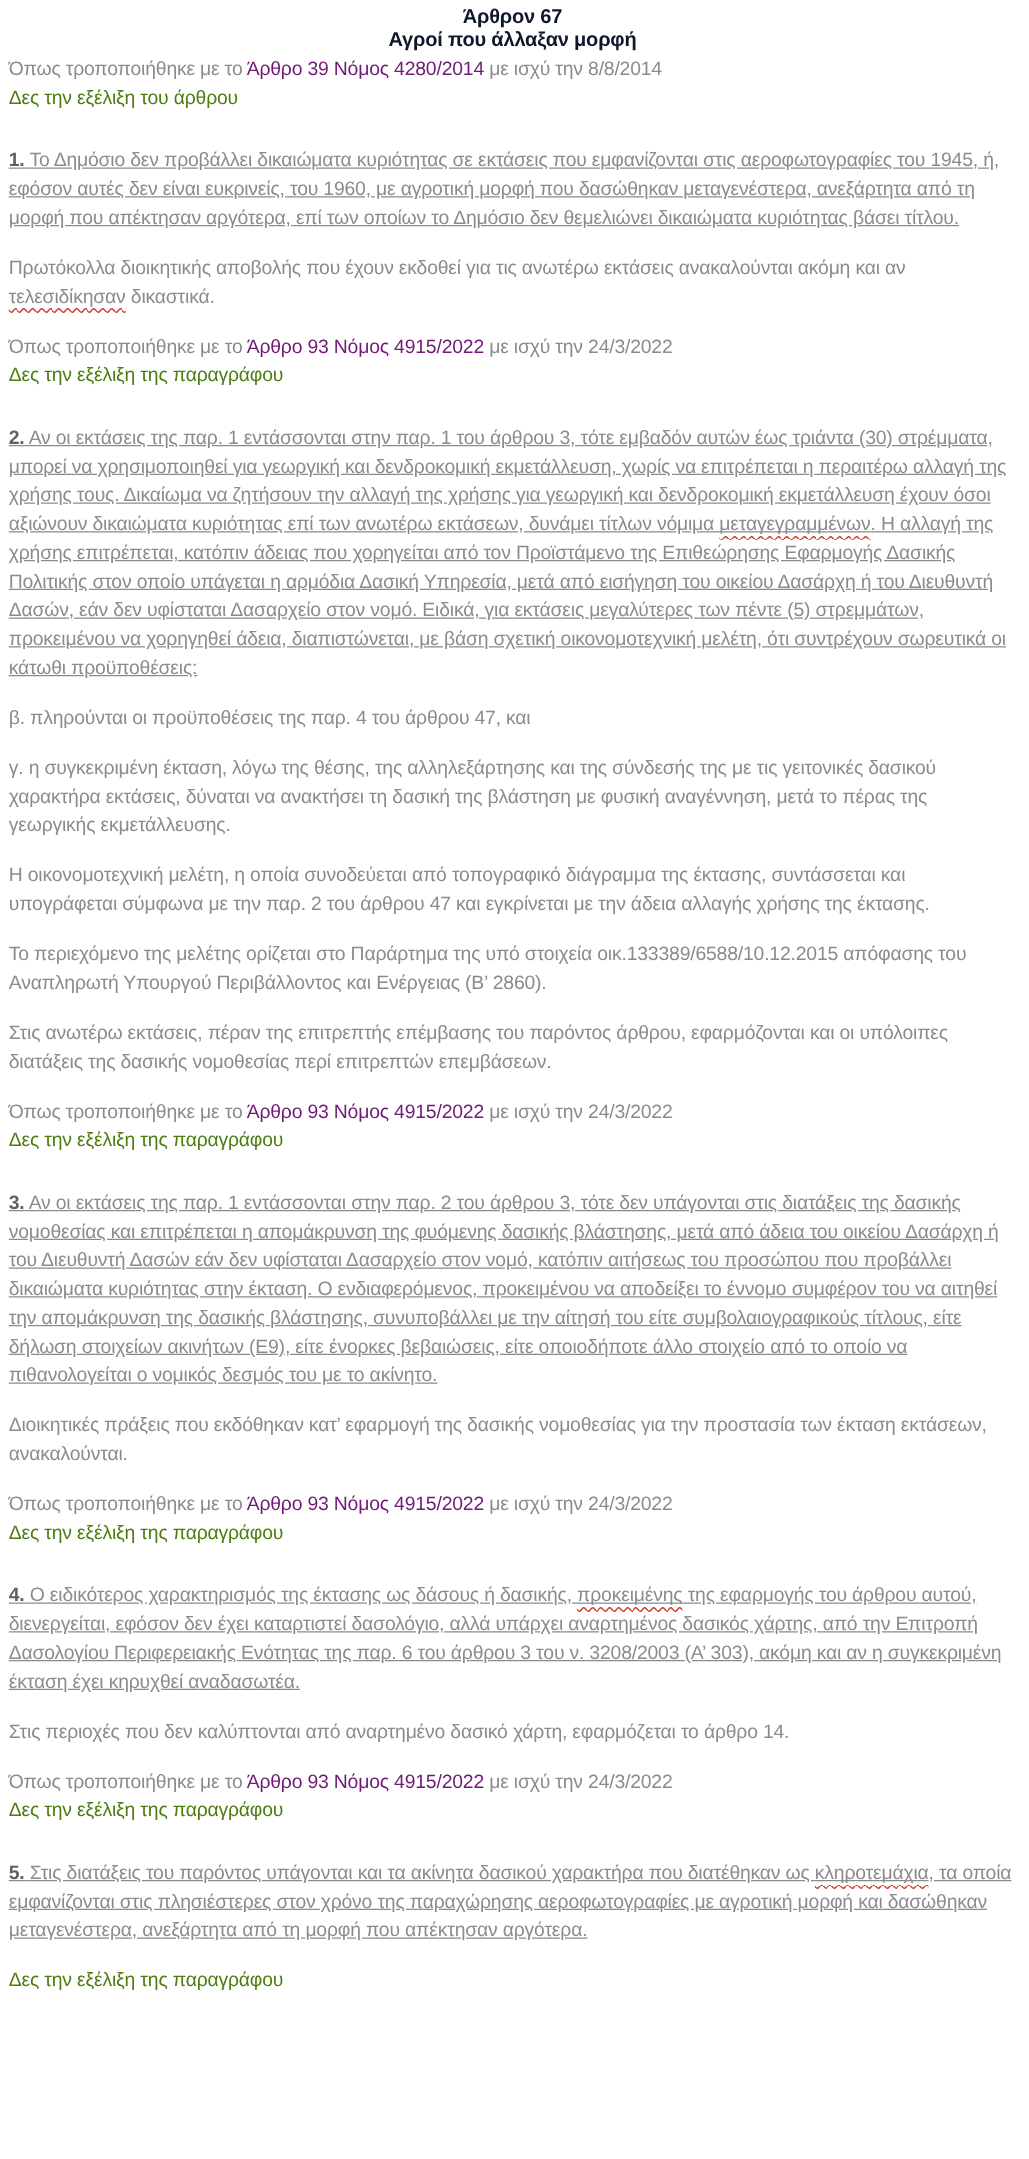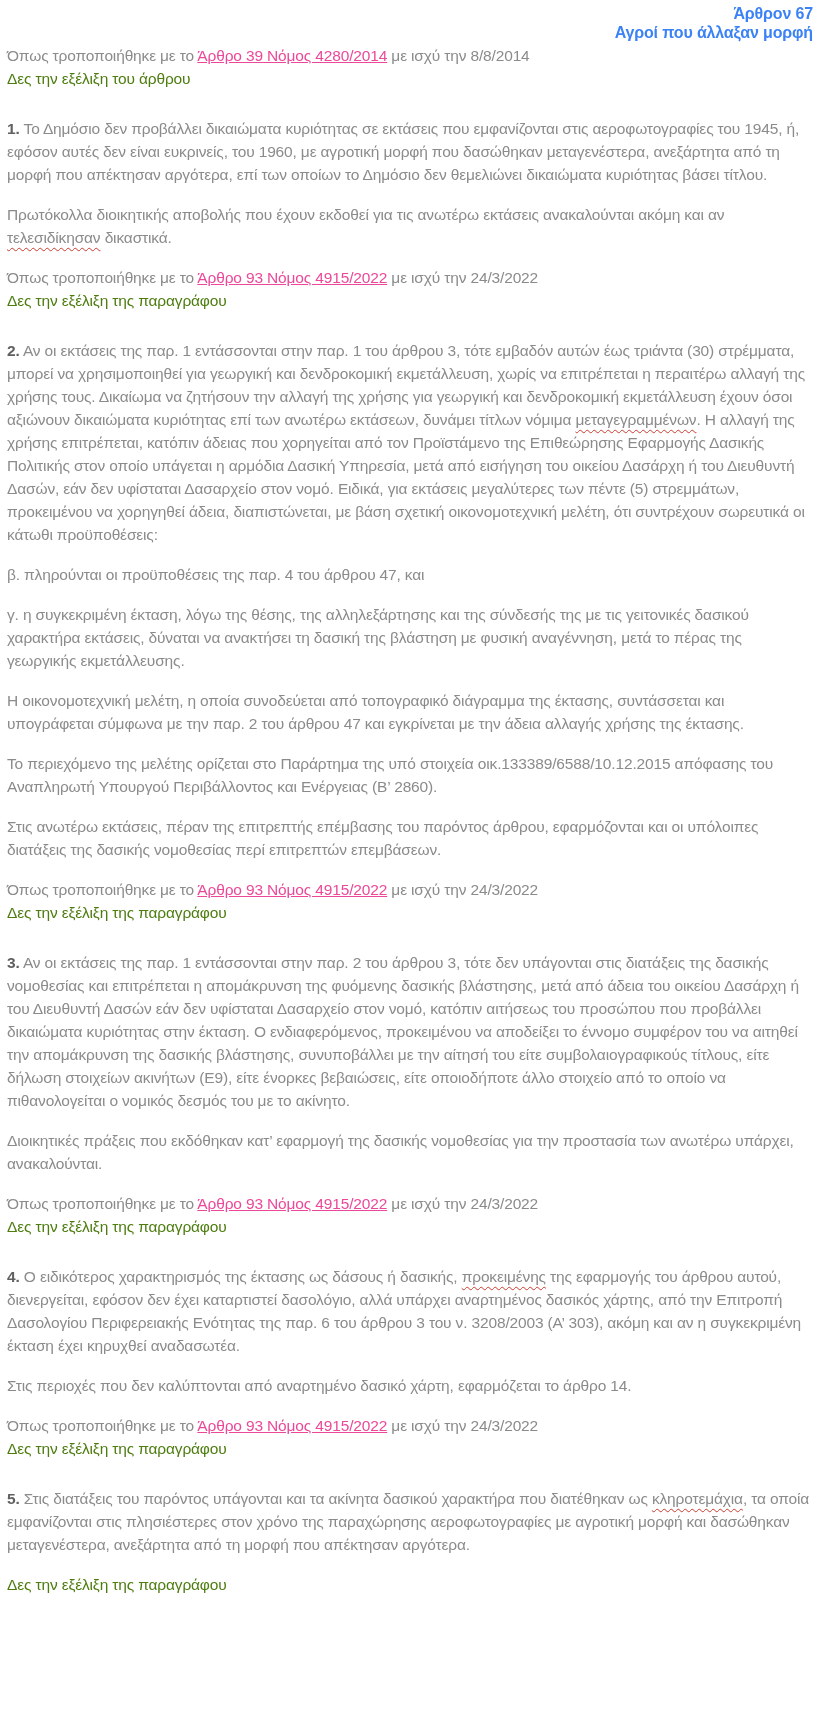--- a/index.html
+++ b/index.html
@@ -8,34 +8,33 @@
     box-sizing: border-box;
     width: 823px;
     padding: 4px 10px 8px 7px;
     color: #8b8b8b;
     font-size: 15.5px;
     line-height: 23px;
     letter-spacing: -0.15px;
   }
   .heading {
     margin: 0;
-    text-align: right;
+    text-align: center;
     font-weight: bold;
     font-size: 16px;
     line-height: 19px;
-    color: #3b82f6;
+    color: #0f172a;
   }
   .para { margin: 17px 0; }
-  .para.numbered { margin-top: 27px; }
+  .para.numbered { margin-top: 27px; text-decoration: underline; }
   .pnum { color: #606060; font-weight: bold; }
   .amend-block { margin: 17px 0; }
   .amend-block.first { margin: 2px 0 17px 0; }
   a.doc-link {
-    color: #ec4899;
-    text-decoration: underline;
+    color: #701a75;
     cursor: pointer;
   }
   a.evo-link {
     color: #4d7c0f;
     text-decoration: none;
     cursor: pointer;
   }
   .misspell {
     text-decoration: underline wavy #cc3b2e 1px;
     text-decoration-skip-ink: none;
@@ -82,21 +81,21 @@
   <div class="amend-block">
     <div><span>Όπως τροποποιήθηκε με το </span><a class="doc-link">Άρθρο 93 Νόμος 4915/2022</a><span> με ισχύ την 24/3/2022</span></div>
     <div><a class="evo-link">Δες την εξέλιξη της παραγράφου</a></div>
   </div>
 
   <p class="para numbered">
     <b class="pnum">3.</b>
     <span>Αν οι εκτάσεις της παρ. 1 εντάσσονται στην παρ. 2 του άρθρου 3, τότε δεν υπάγονται στις διατάξεις της δασικής νομοθεσίας και επιτρέπεται η απομάκρυνση της φυόμενης δασικής βλάστησης, μετά από άδεια του οικείου Δασάρχη ή του Διευθυντή Δασών εάν δεν υφίσταται Δασαρχείο στον νομό, κατόπιν αιτήσεως του προσώπου που προβάλλει δικαιώματα κυριότητας στην έκταση. Ο ενδιαφερόμενος, προκειμένου να αποδείξει το έννομο συμφέρον του να αιτηθεί την απομάκρυνση της δασικής βλάστησης, συνυποβάλλει με την αίτησή του είτε συμβολαιογραφικούς τίτλους, είτε δήλωση στοιχείων ακινήτων (Ε9), είτε ένορκες βεβαιώσεις, είτε οποιοδήποτε άλλο στοιχείο από το οποίο να πιθανολογείται ο νομικός δεσμός του με το ακίνητο.</span>
   </p>
 
-  <p class="para">Διοικητικές πράξεις που εκδόθηκαν κατ’ εφαρμογή της δασικής νομοθεσίας για την προστασία των ανωτέρω υπάρχει, ανακαλούνται.</p>
+  <p class="para">Διοικητικές πράξεις που εκδόθηκαν κατ’ εφαρμογή της δασικής νομοθεσίας για την προστασία των έκταση εκτάσεων, ανακαλούνται.</p>
 
   <div class="amend-block">
     <div><span>Όπως τροποποιήθηκε με το </span><a class="doc-link">Άρθρο 93 Νόμος 4915/2022</a><span> με ισχύ την 24/3/2022</span></div>
     <div><a class="evo-link">Δες την εξέλιξη της παραγράφου</a></div>
   </div>
 
   <p class="para numbered">
     <b class="pnum">4.</b>
     <span>Ο ειδικότερος χαρακτηρισμός της έκτασης ως δάσους ή δασικής, </span><span class="misspell">προκειμένης</span><span> της εφαρμογής του άρθρου αυτού, διενεργείται, εφόσον δεν έχει καταρτιστεί δασολόγιο, αλλά υπάρχει αναρτημένος δασικός χάρτης, από την Επιτροπή Δασολογίου Περιφερειακής Ενότητας της παρ. 6 του άρθρου 3 του ν. 3208/2003 (Α’ 303), ακόμη και αν η συγκεκριμένη έκταση έχει κηρυχθεί αναδασωτέα.</span>
   </p>

